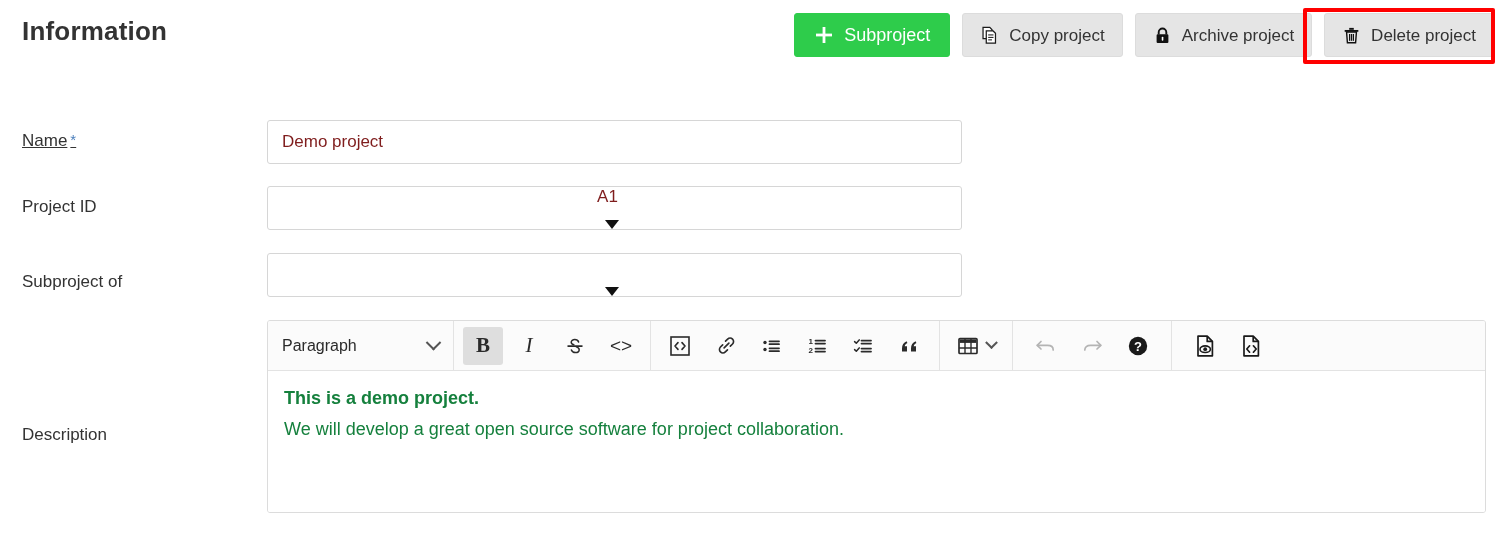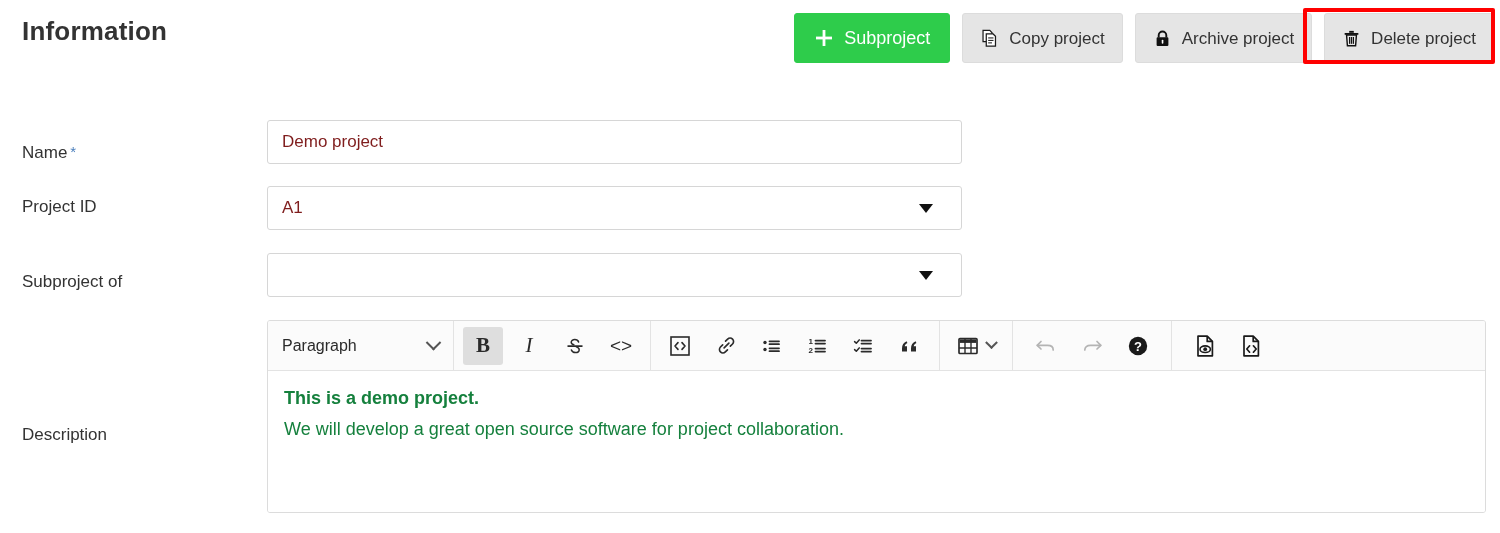--- a/index.html
+++ b/index.html
@@ -26,21 +26,21 @@
     position: absolute;
     right: 6px; top: 13px;
     display: flex;
     align-items: center;
     gap: 12px;
   }
   .btn {
     display: inline-flex;
     align-items: center;
     gap: 10px;
-    height: 50px;
+    height: 44px;
     padding: 0 17px;
     border-radius: 3px;
     font-size: 17px;
     line-height: 1;
     white-space: nowrap;
     cursor: pointer;
     user-select: none;
   }
   .btn-green {
     background: #2ecc4b;
@@ -82,21 +82,21 @@
     height: 44px;
     background: #ffffff;
     border: 1px solid #d6d6d6;
     border-radius: 3px;
     display: flex;
     align-items: center;
     padding: 0 14px;
     font-size: 17px;
     color: #7f1d1d;
   }
-  .select-box { padding-right: 28px; }
+  .select-box { padding-right: 28px; flex-direction: column; }
   .select-value { flex: 1 1 auto; overflow: hidden; text-overflow: ellipsis; white-space: nowrap; }
   .caret {
     width: 0; height: 0;
     border-left: 7px solid transparent;
     border-right: 7px solid transparent;
     border-top: 9px solid #111111;
     margin-left: 8px;
     flex: 0 0 auto;
   }
 
@@ -234,21 +234,21 @@
           </g>
         </svg>
       </span>
       <span class="btn-label">Delete project</span>
     </div>
 
   </div>
 
   <div class="highlight-box" style="left:1303px; top:8px; width:192px; height:56px;"></div>
 
-  <div class="field-label" style="top:143px;">
+  <div class="field-label" style="top:131px;text-decoration:underline;">
     <span>Name</span><span class="req">*</span>
   </div>
   <div class="input-box" style="top:120px;">
     <span>Demo project</span>
   </div>
 
   <div class="field-label" style="top:197px;">Project ID</div>
   <div class="input-box select-box" style="top:186px;">
     <span class="select-value">A1</span>
     <span class="caret"></span>

